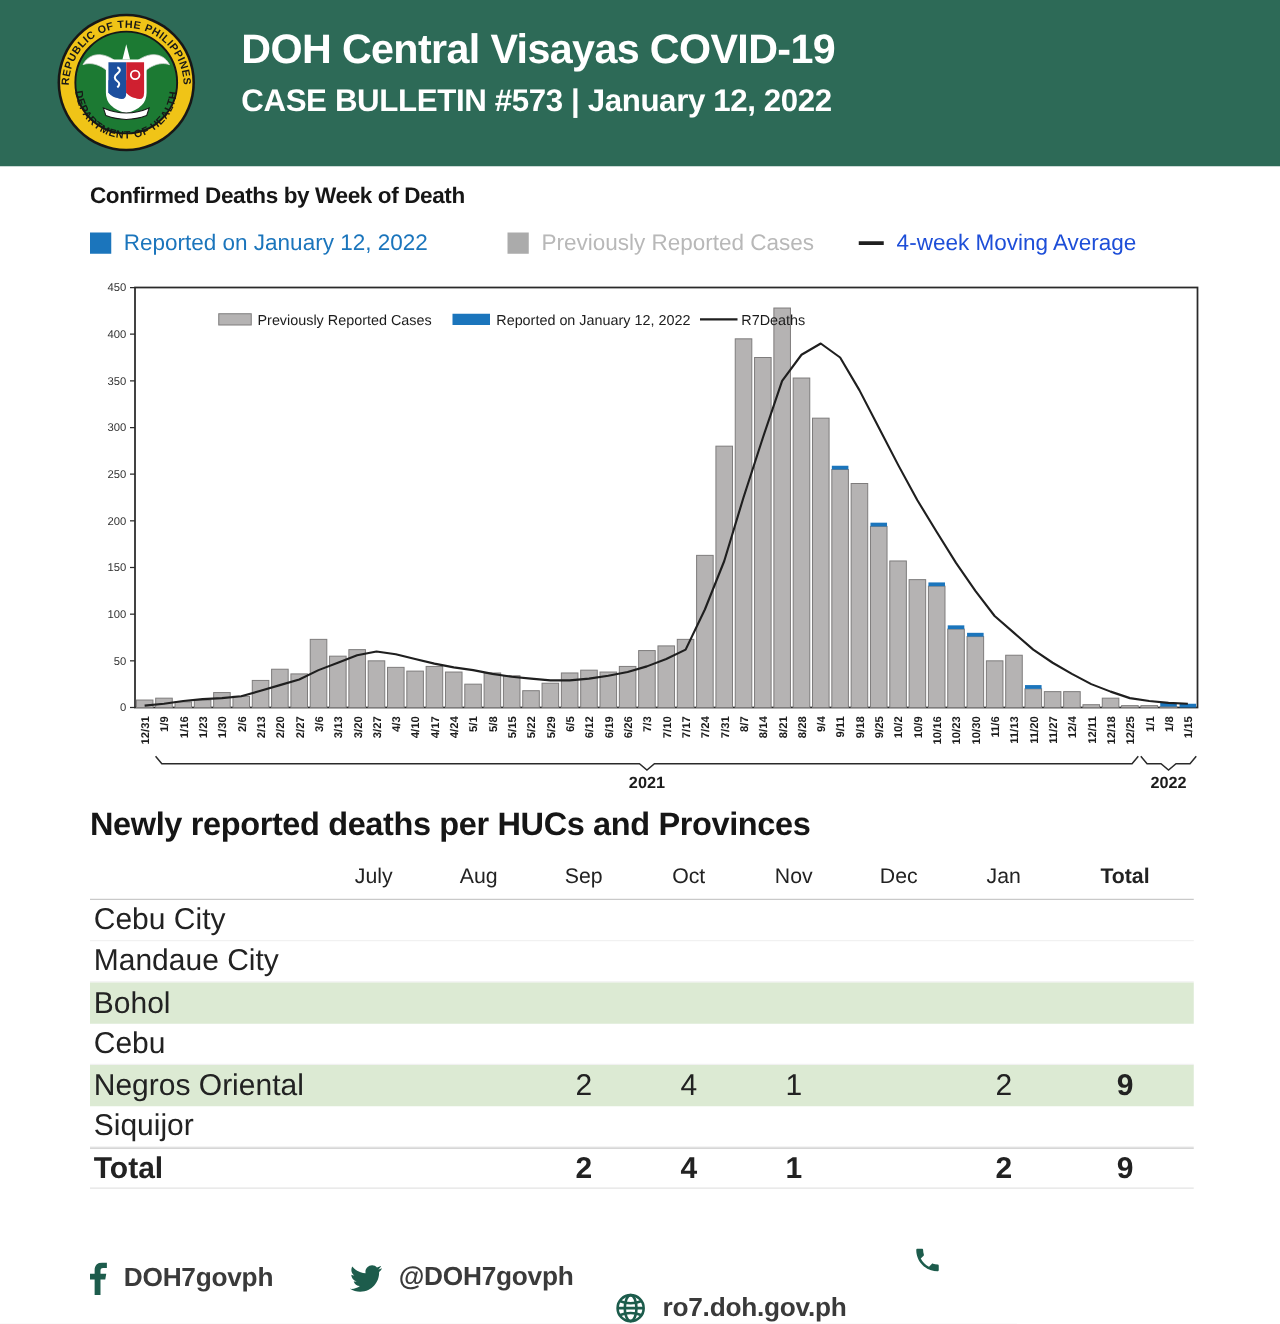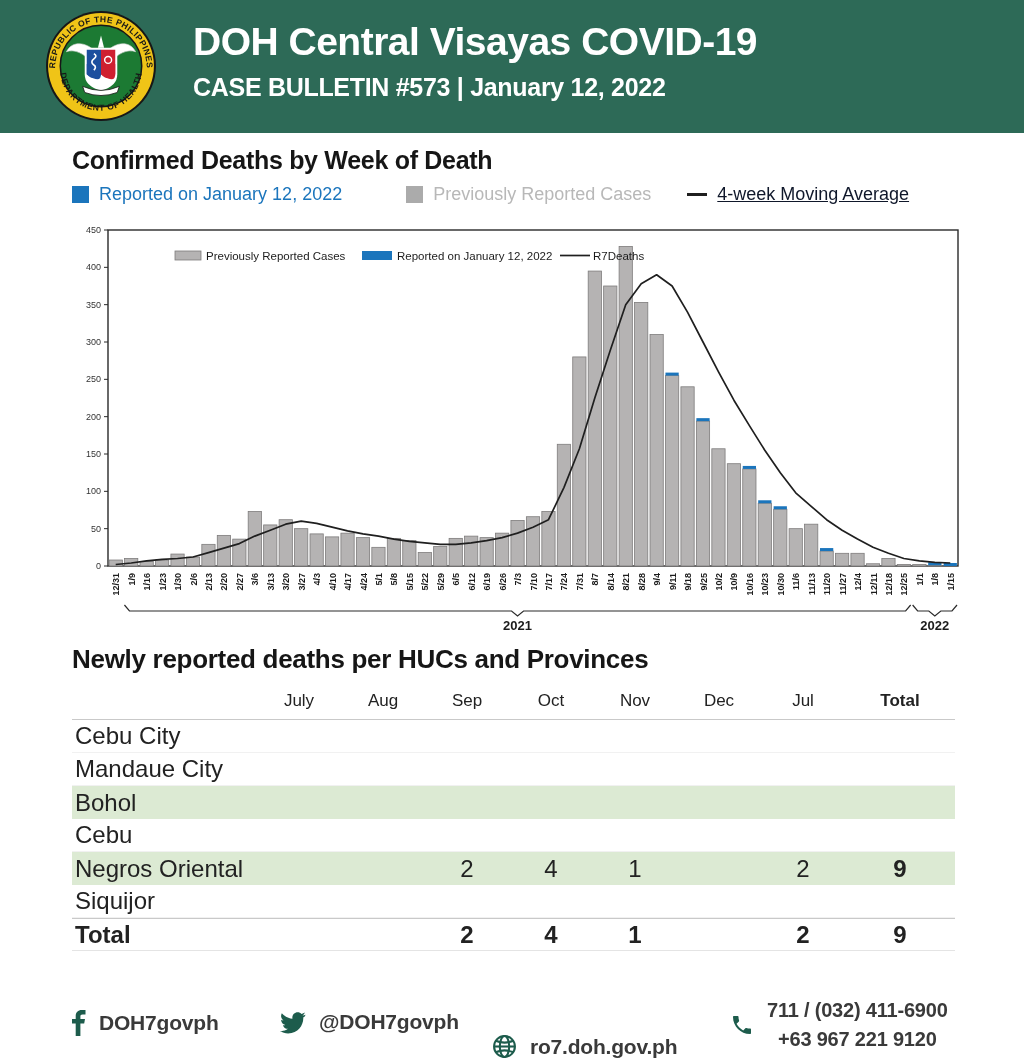--- a/index.html
+++ b/index.html
@@ -3,34 +3,34 @@
 <meta charset="utf-8">
 <style>
   * { margin:0; padding:0; box-sizing:border-box; }
   body { background:#e8e8e8; font-family:"Liberation Sans", sans-serif; }
   .page { position:relative; width:1024px; height:1059px; background:#ffffff; margin:0 auto; overflow:hidden; }
 
   
   .header { position:absolute; left:0; top:0; width:1024px; height:133px; background:#2d6a57; }
   .seal { position:absolute; left:44px; top:9px; width:114px; height:114px; }
   .header-text { position:absolute; left:193px; top:20px; color:#ffffff; }
-  .header-title { font-size:39px; font-weight:bold; letter-spacing:-0.5px; white-space:nowrap; }
+  .header-title { font-size:33px; font-weight:bold; letter-spacing:-0.5px; white-space:nowrap; }
   .header-subtitle { font-size:25px; font-weight:bold; margin-top:9px; letter-spacing:-0.3px; white-space:nowrap; }
 
   
-  .sec1-title { position:absolute; left:72px; top:146px; font-size:25px; font-weight:bold; color:#161616; letter-spacing:-0.3px; }
+  .sec1-title { position:absolute; left:72px; top:146px; font-size:18px; font-weight:bold; color:#161616; letter-spacing:-0.3px; }
   .legend-row { position:absolute; left:72px; top:184px; display:flex; align-items:center; font-size:18px; white-space:nowrap; }
   .legend-item { display:flex; align-items:center; }
   .sw { width:17px; height:17px; margin-right:10px; }
   .sw-blue { background:#1b75bc; }
   .sw-gray { background:#ababab; }
   .legend-dash { width:20px; height:3px; background:#1f1f1f; margin-right:10px; }
   .lg-blue { color:#1b75bc; }
   .lg-gray { color:#b8b8b8; }
-  .lg-black { color:#0f172a;text-decoration:underline; }
+  .lg-black { color:#1d4ed8; }
   .gap1 { margin-right:64px; } .gap2 { margin-right:36px; }
 
   .chart-wrap { position:absolute; left:72px; top:224px; width:891px; height:414px; }
 
   
   .sec2-title { position:absolute; left:72px; top:644px; font-size:26px; font-weight:bold; color:#161616; letter-spacing:-0.3px; }
   .table-wrap { position:absolute; left:72px; top:682px; width:883px; }
   .t-grid { display:grid; grid-template-columns:185px repeat(7,84px) 1fr; align-items:center; }
   .t-header { height:38px; font-size:17px; color:#222; border-bottom:1px solid #c9c9c9; }
   .t-header .cell { text-align:center; }
@@ -269,21 +269,21 @@
   <div class="sec2-title">Newly reported deaths per HUCs and Provinces</div>
   <div class="table-wrap">
     <div class="t-grid t-header" id="table-header">
         <div class="cell first"></div>
         <div class="cell">July</div>
         <div class="cell">Aug</div>
         <div class="cell">Sep</div>
         <div class="cell">Oct</div>
         <div class="cell">Nov</div>
         <div class="cell">Dec</div>
-        <div class="cell">Jul</div>
+        <div class="cell">Jan</div>
         <div class="cell last">Total</div>
       </div>
     <div id="table-body">
         <div class="t-grid t-row">
           <div class="cell first">Cebu City</div>
           <div class="cell"></div>
           <div class="cell"></div>
           <div class="cell"></div>
           <div class="cell"></div>
           <div class="cell"></div>
@@ -387,20 +387,16 @@
         </svg>
       </span>
       <span>ro7.doh.gov.ph</span>
     </div>
     <div class="f-item f-ph">
       <span class="ico">
         <svg width="24" height="24" viewBox="0 0 24 24">
             <path fill="#1d5c4c" d="M6.6 10.8c1.4 2.8 3.8 5.1 6.6 6.6l2.2-2.2c.3-.3.7-.4 1-.2 1.1.4 2.3.6 3.6.6.6 0 1 .4 1 1V20c0 .6-.4 1-1 1C10.6 21 3 13.4 3 4c0-.6.4-1 1-1h3.5c.6 0 1 .4 1 1 0 1.2.2 2.4.6 3.6.1.3 0 .7-.2 1l-2.3 2.2z"></path>
           </svg>
       </span>
-      <span class="ph-lines">
-        <span>711 / (032) 411-6900</span>
-        <span>+63 967 221 9120</span>
-      </span>
     </div>
   </div>
 
 </div>
 
 </body></html>

